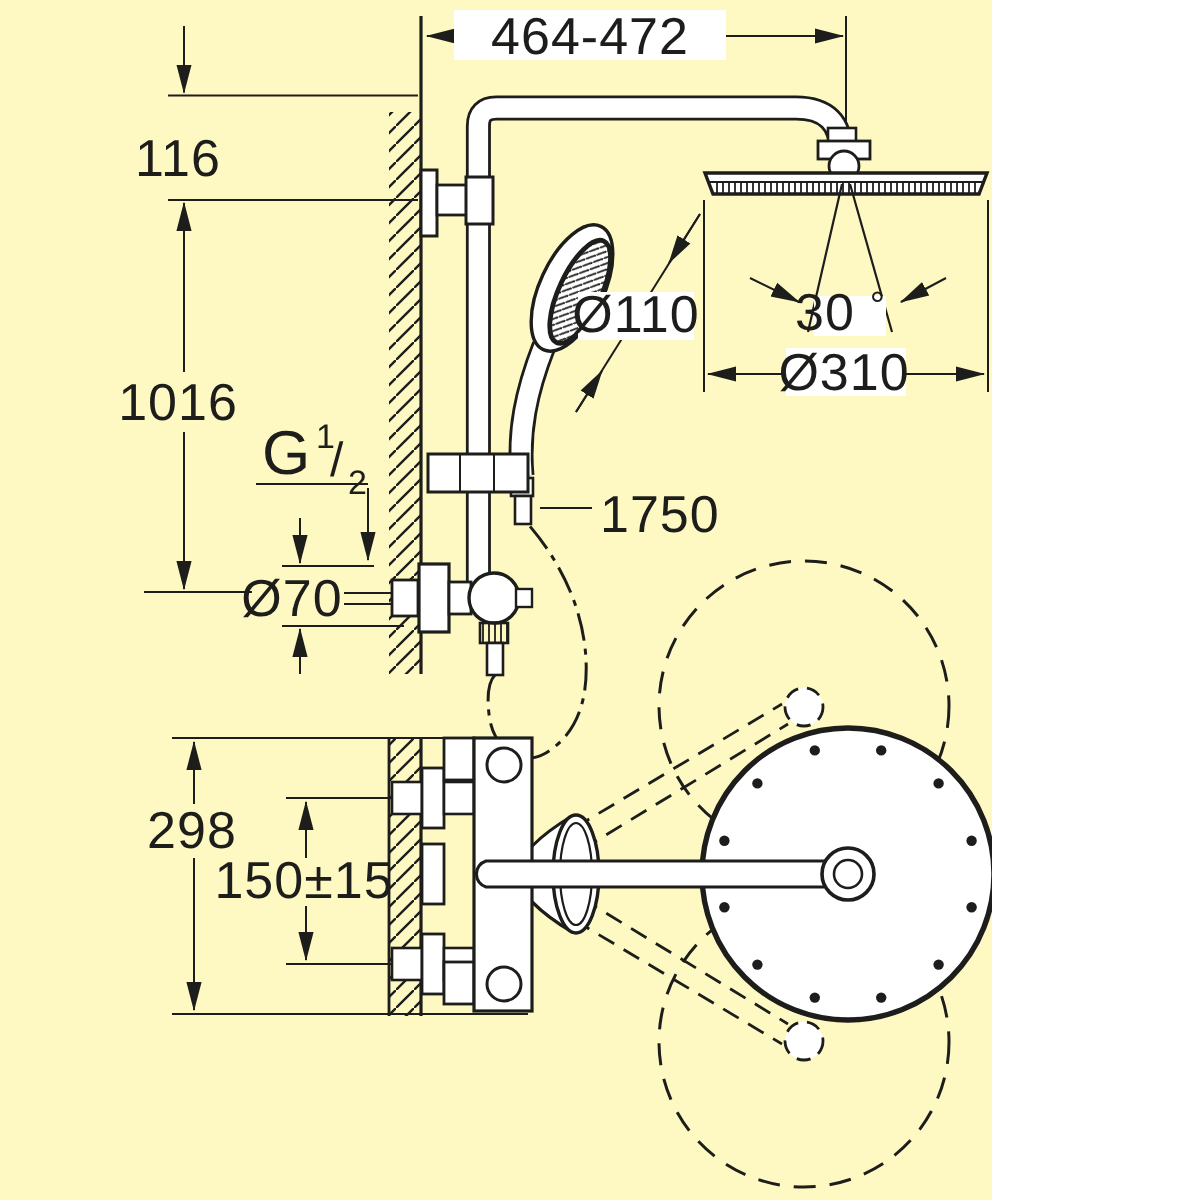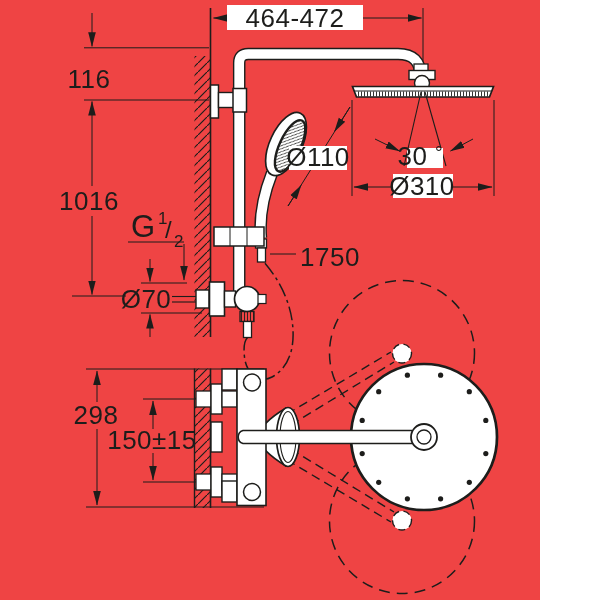--- a/index.html
+++ b/index.html
@@ -1,16 +1,16 @@
 <!DOCTYPE html>
 <html><head>
 <meta charset="utf-8">
 <style>
   html,body{margin:0;padding:0;background:#ffffff;}
-  .stage{position:relative;width:540px;height:600px;background:#ef4444;overflow:hidden;}
+  .stage{position:relative;width:496px;height:600px;background:#fef9c3;overflow:hidden;}
   svg{display:block;}
   svg text{font-family:"Liberation Sans",sans-serif;fill:#1d1d1b;}
   .dim{font-size:26px;letter-spacing:.5px;text-anchor:middle;}
   .dim-start{font-size:26px;letter-spacing:.5px;text-anchor:start;}
   .g-main{font-size:31px;}
   .g-frac{font-size:17px;}
   .g-slash{font-size:24px;}
   .deg{font-size:19px;}
   .ln{stroke:#1d1d1b;fill:none;}
   .thin{stroke-width:1;}

